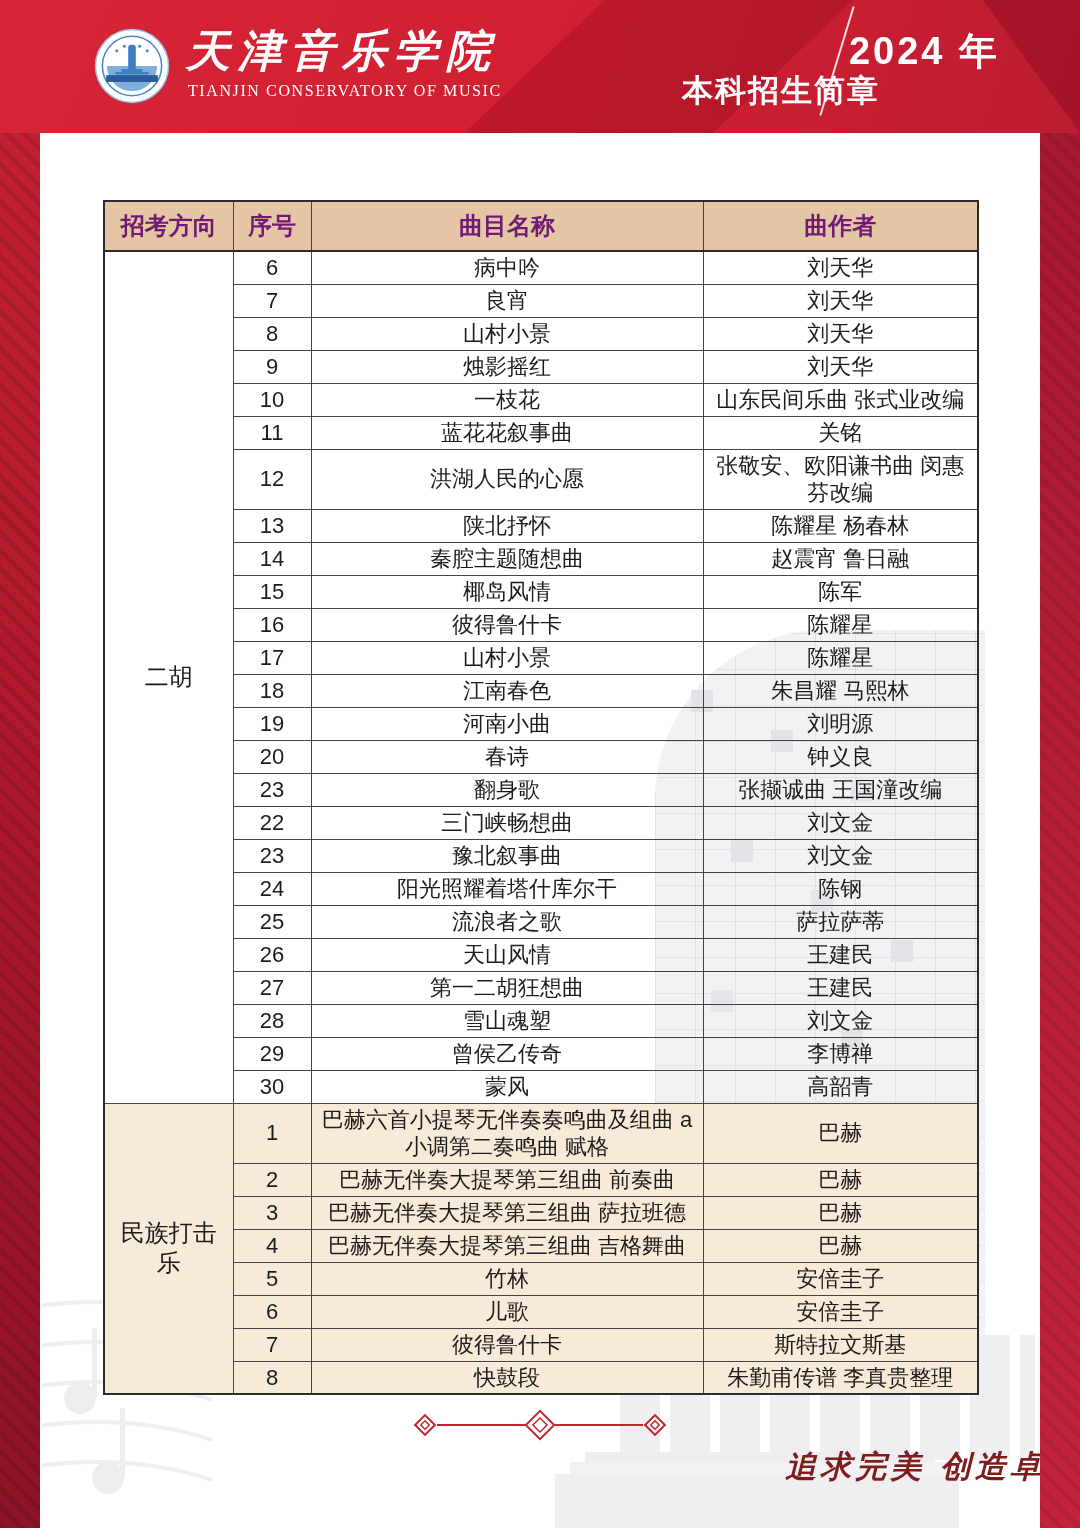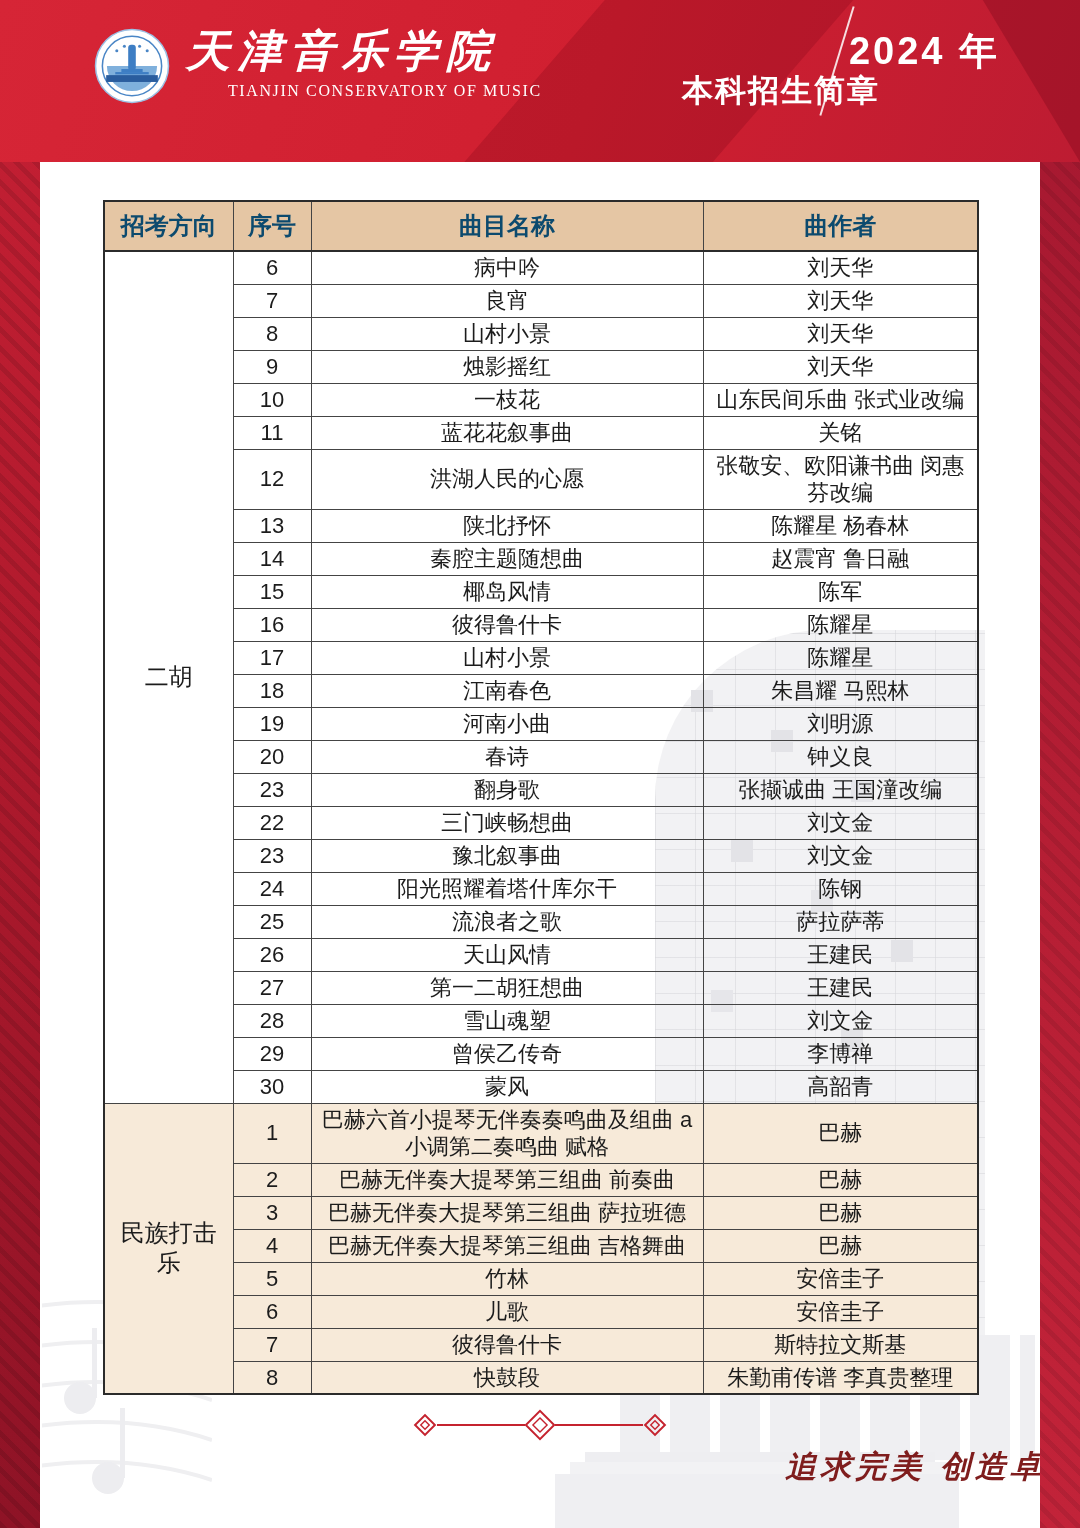--- a/index.html
+++ b/index.html
@@ -16,35 +16,35 @@
       linear-gradient(180deg,#c62034 0%, #b01a2d 45%, #8e1326 100%);
   }
   .strip.right {
     right:0;
     background:
       repeating-linear-gradient(45deg, rgba(0,0,0,0.08) 0 5px, rgba(0,0,0,0) 5px 13px),
       linear-gradient(180deg,#a41830 0%, #b51e34 55%, #c22339 100%);
   }
 
   
-  .banner { position:absolute; left:0; top:0; width:1080px; height:162px; z-index:4;
+  .banner { position:absolute; left:0; top:0; width:1080px; height:133px; z-index:4;
     background:linear-gradient(110deg,#d62536 0%, #d01f30 55%, #bd1c32 100%); overflow:hidden; }
   .banner .shade1 { position:absolute; inset:0; background:rgba(130,6,26,0.28);
     -webkit-clip-path:polygon(56% 0, 79% 0, 66% 100%, 43% 100%); clip-path:polygon(56% 0, 79% 0, 66% 100%, 43% 100%); }
   .banner .shade2 { position:absolute; inset:0; background:rgba(110,4,22,0.30);
     -webkit-clip-path:polygon(91% 0, 100% 0, 100% 100%); clip-path:polygon(91% 0, 100% 0, 100% 100%); }
   .diag-line { position:absolute; left:836px; top:4px; width:2px; height:114px;
     background:rgba(255,255,255,0.85); transform:rotate(17deg); }
 
   .logo { position:absolute; left:94px; top:28px; width:76px; height:76px; }
   .zh-name { position:absolute; left:186px; top:22px; width:420px; color:#ffffff;
     font-family:"DejaVu Serif", serif; font-weight:bold; font-style:italic;
     font-size:44px; letter-spacing:8px; white-space:nowrap; }
   .en-name { position:absolute; left:188px; top:82px; color:#ffffff;
-    font-family:"Liberation Serif", serif; font-size:16px; letter-spacing:1.6px; white-space:nowrap;margin-left:40px; }
+    font-family:"Liberation Serif", serif; font-size:16px; letter-spacing:1.6px; white-space:nowrap; }
   .year-line { position:absolute; right:80px; top:26px; width:300px; text-align:right;
     color:#ffffff; font-weight:bold; font-size:38px; letter-spacing:3px; white-space:nowrap; }
   .sub-line { position:absolute; right:78px; top:70px; width:320px; 
     color:#ffffff; font-weight:bold; font-size:31px; letter-spacing:2px; white-space:nowrap; }
 
   
   .card { position:absolute; left:40px; top:127px; width:1000px; height:1401px;
     background:#ffffff; border-radius:14px 14px 0 0; z-index:1; }
 
   
@@ -71,21 +71,21 @@
     border-collapse:collapse; table-layout:fixed; }
   table.repertoire col.c-dir { width:129px; }
   table.repertoire col.c-no { width:78px; }
   table.repertoire col.c-title { width:392px; }
   table.repertoire col.c-comp { width:275px; }
   table.repertoire th, table.repertoire td {
     border:1px solid #444; text-align:center; vertical-align:middle;
     color:#1c1c1c; padding:2px 4px; line-height:1.25; }
   table.repertoire { border:2px solid #2b2b2b; }
   table.repertoire thead th { height:50px; background:#e5c6a4; font-size:24px; font-weight:bold;
-    border-bottom:2px solid #2b2b2b; color:#0c4a6e; }
+    border-bottom:2px solid #2b2b2b; color:#701a75; }
   table.repertoire tbody td { height:33px; font-size:22px; background:transparent; }
   table.repertoire td.dir-cell { font-size:24px; }
   table.repertoire td.sec1 { background:#f7ead9; }
 
   
   .divider { position:absolute; left:405px; top:1405px; width:270px; height:40px; z-index:2; }
   .slogan { position:absolute; left:0; top:1446px; width:1080px; text-align:right; z-index:2;
     font-family:"DejaVu Serif", serif; font-weight:bold; font-style:italic;
     font-size:31px; letter-spacing:4px; color:#7f1d1d; }
 </style>

